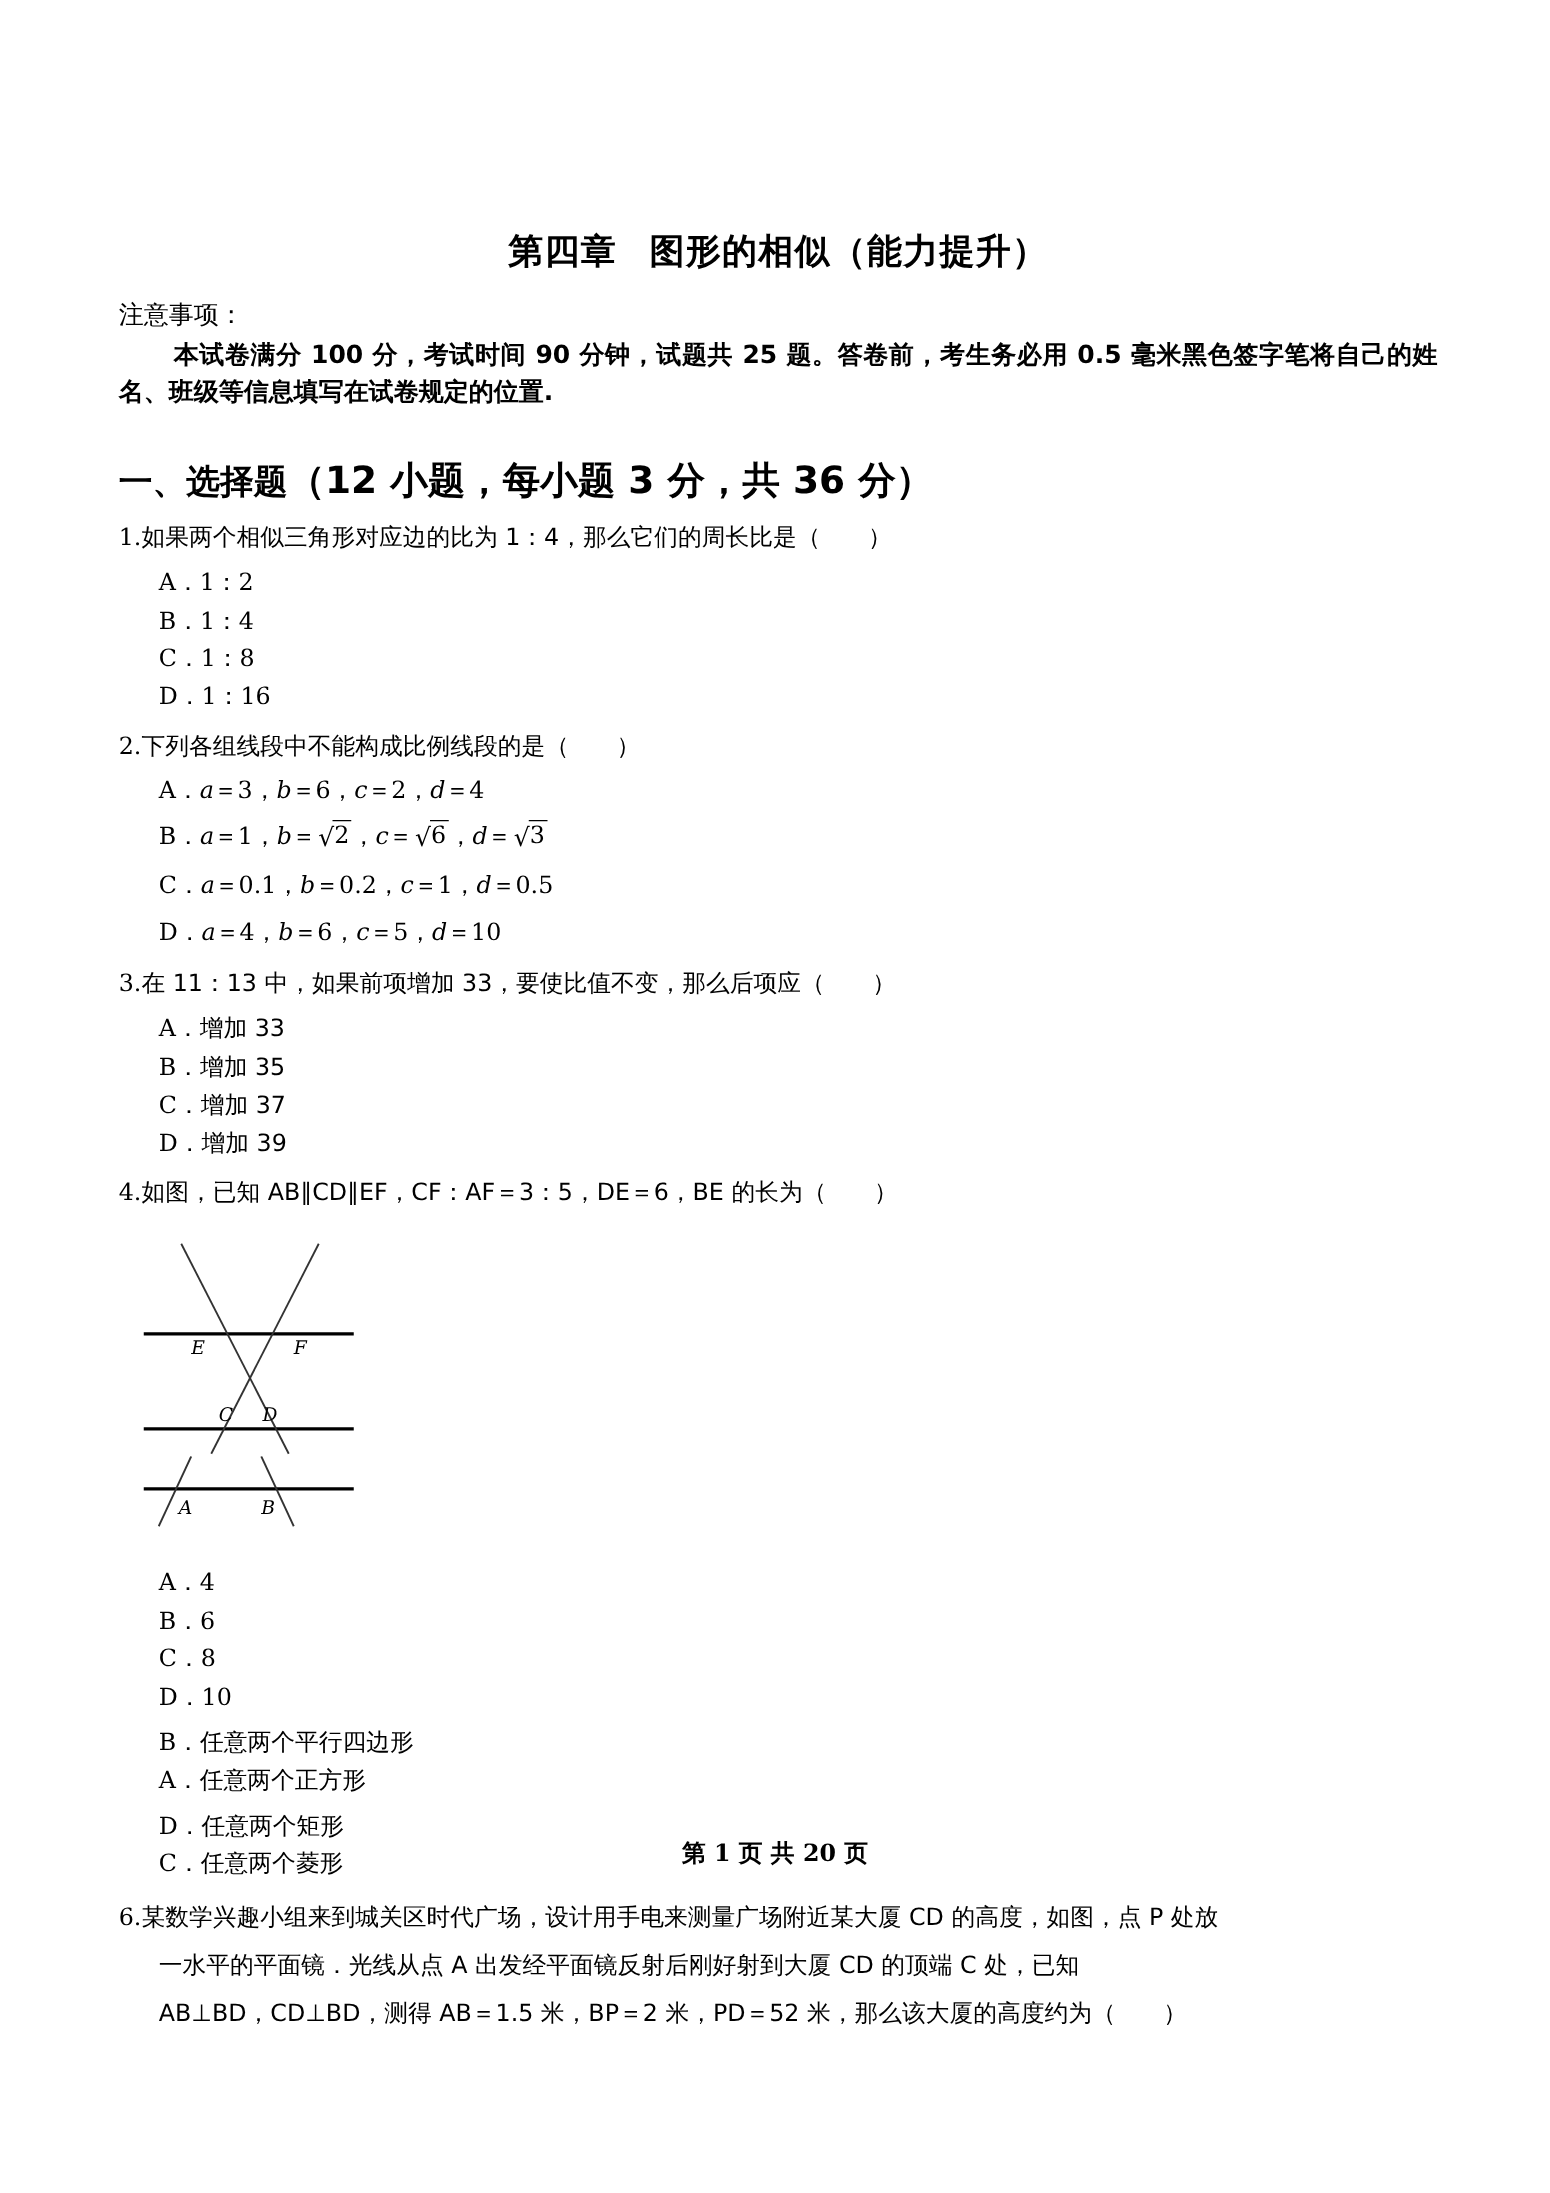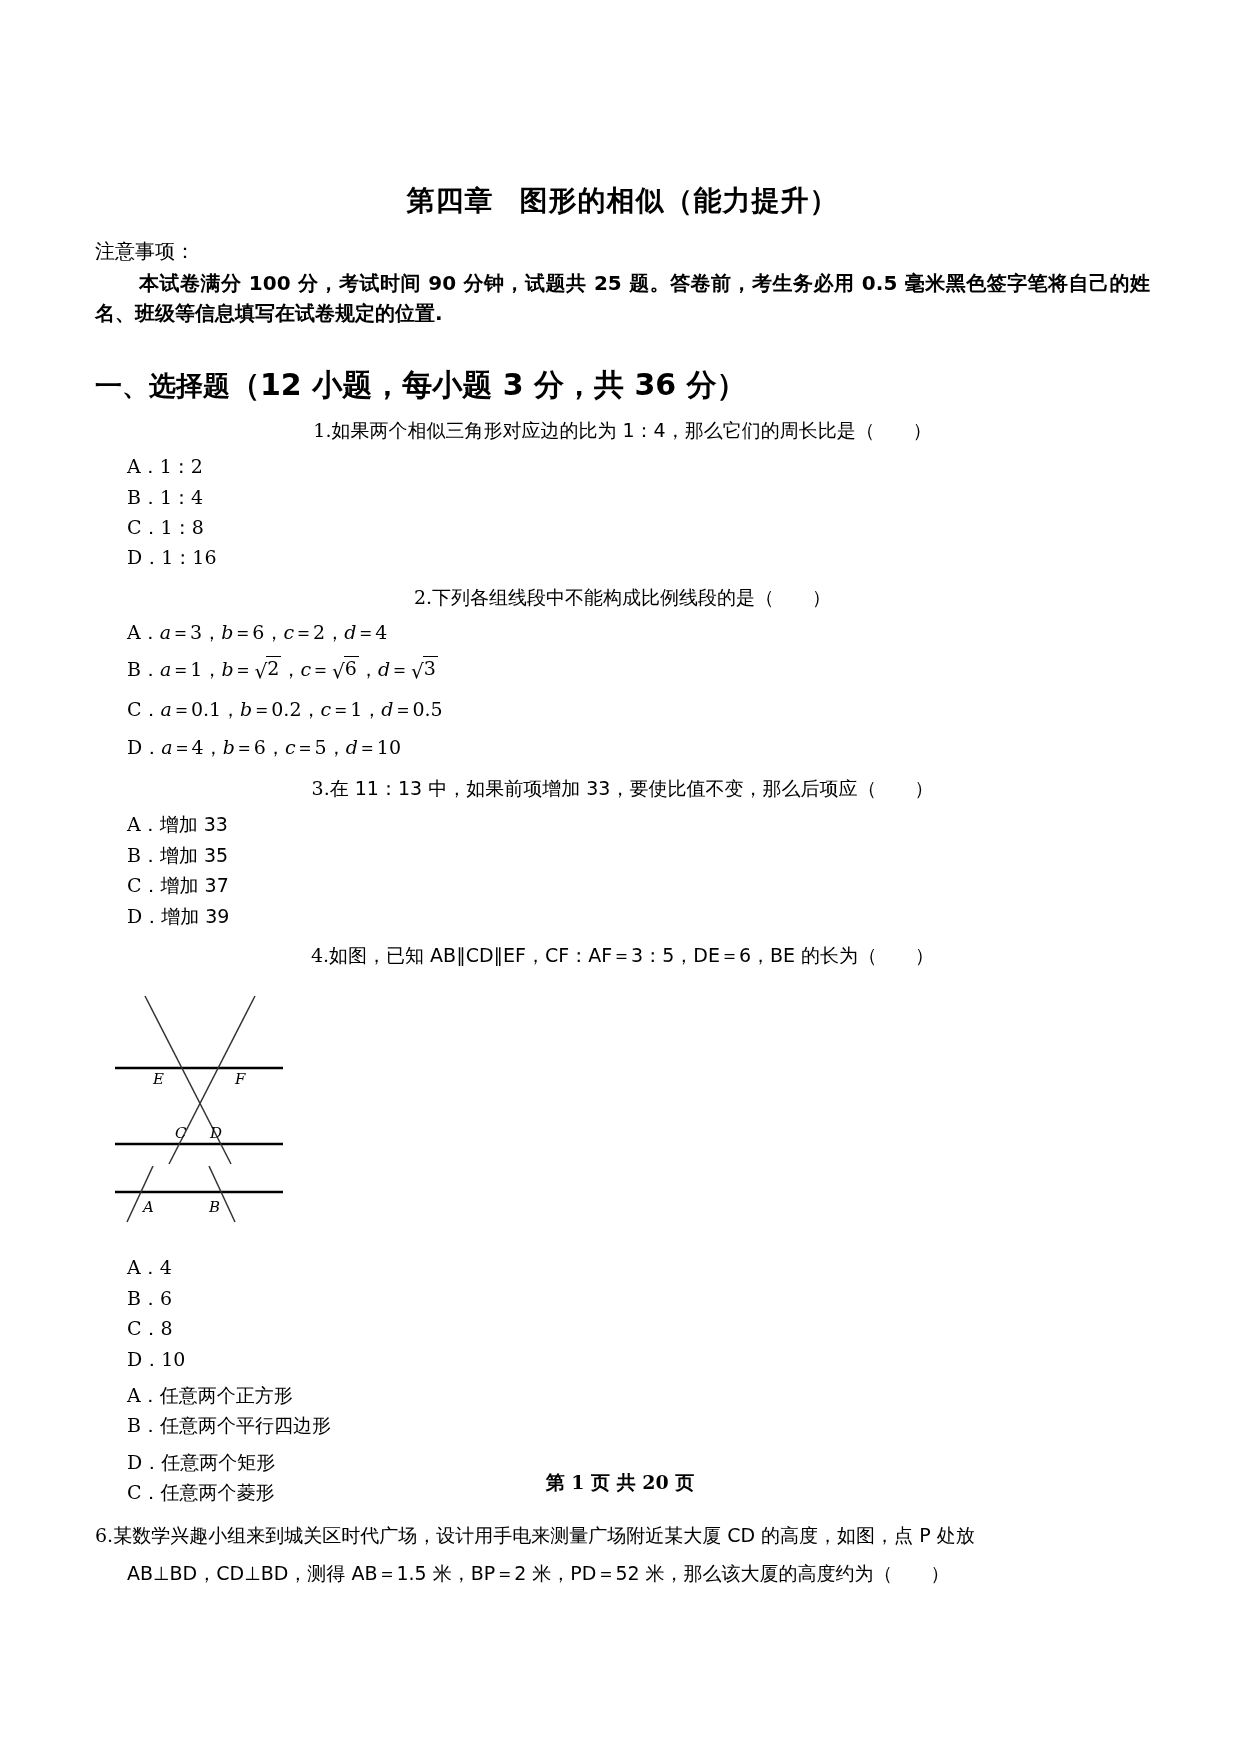--- a/index.html
+++ b/index.html
@@ -63,21 +63,21 @@
     line-height: 1.3;
   }
   .section-header .small { font-size: 30px; font-weight: bold; }
 
   
   .question {
     font-size: 19px;
     line-height: 1.55;
     margin: 0 0 6px 0;
   }
-  .q-stem { margin: 10px 0 4px 0; text-align: center; }
+  .q-stem { margin: 10px 0 4px 0; }
 
   .opt-row {
     display: flex;
     font-size: 19px;
     line-height: 1.6;
     margin: 6px 0 6px 0;
     padding-left: 32px;
     flex-direction: column;
   }
   .opt-row.two-col .opt { width: 50%; }
@@ -220,29 +220,30 @@
     </div>
 
     <div class="opt-row four-col">
       <div class="opt"><span class="lbl">A．</span><span class="mn">4</span></div>
       <div class="opt"><span class="lbl">B．</span><span class="mn">6</span></div>
       <div class="opt"><span class="lbl">C．</span><span class="mn">8</span></div>
       <div class="opt"><span class="lbl">D．</span><span class="mn">10</span></div>
     </div>
 
     <div class="opt-row two-col">
+      <div class="opt"><span class="lbl">B．</span><span>任意两个平行四边形</span></div>
       <div class="opt"><span class="lbl">A．</span><span>任意两个正方形</span></div>
-      <div class="opt"><span class="lbl">B．</span><span>任意两个平行四边形</span></div>
     </div>
     <div class="opt-row two-col">
       <div class="opt"><span class="lbl">D．</span><span>任意两个矩形</span></div>
       <div class="opt"><span class="lbl">C．</span><span>任意两个菱形</span></div>
     </div>
 
     <div class="paragraph-q">
       <span class="lbl">6.</span><span>某数学兴趣小组来到城关区时代广场，设计用手电来测量广场附近某大厦 CD 的高度，如图，点 P 处放</span>
+      <span class="cont">一水平的平面镜．光线从点 A 出发经平面镜反射后刚好射到大厦 CD 的顶端 C 处，已知</span>
       <span class="cont">AB⊥BD，CD⊥BD，测得 AB＝1.5 米，BP＝2 米，PD＝52 米，那么该大厦的高度约为（　　）</span>
     </div>
 
   </div>
 
   <div class="footer">第 1 页 共 20 页</div>
 </div>
 
 </body></html>

